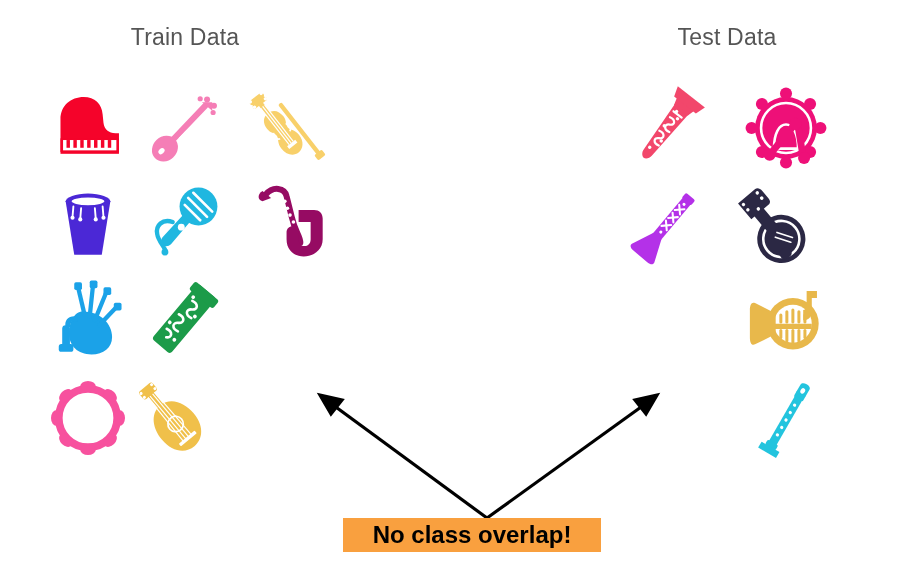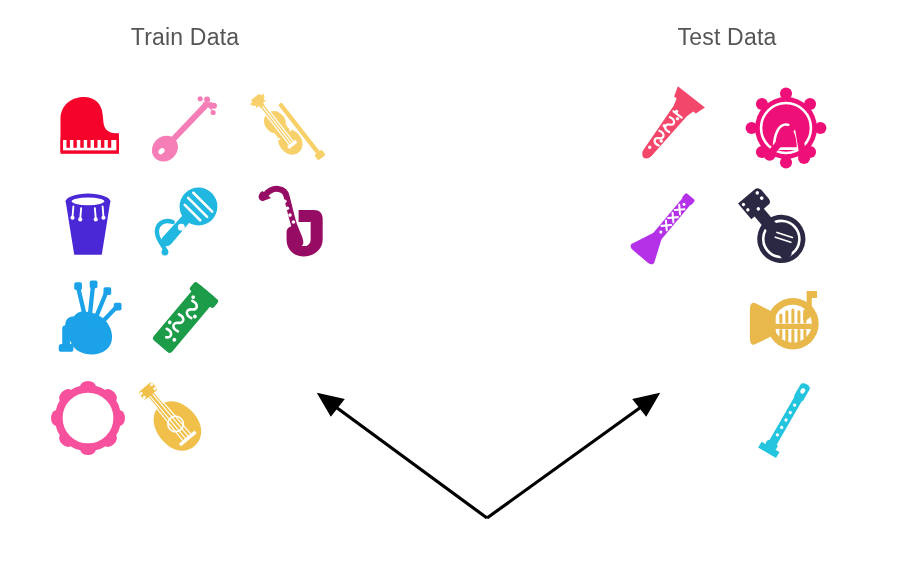--- a/index.html
+++ b/index.html
@@ -426,14 +426,17 @@
 
   <svg id="arrows" viewBox="0 0 904 570">
     <g stroke="#000000" stroke-width="3.2" fill="#000000">
       <line x1="487" y1="518" x2="329" y2="402"></line>
       <polygon points="320,395 342,400 331,414"></polygon>
       <line x1="487" y1="518" x2="648" y2="402"></line>
       <polygon points="657,395 635,400 646,414"></polygon>
     </g>
   </svg>
 
+  <div id="banner">
+    <span id="banner-label">No class overlap!</span>
+  </div>
 
 </div>
 
 </body></html>

